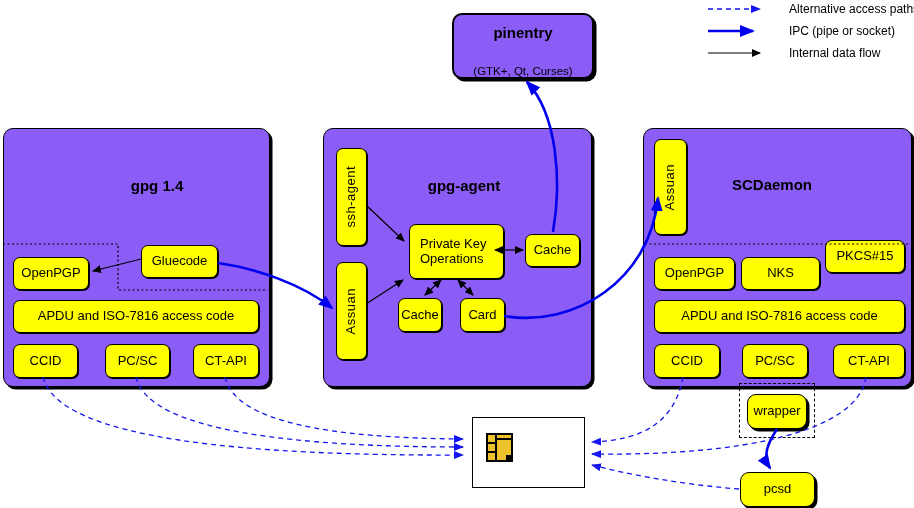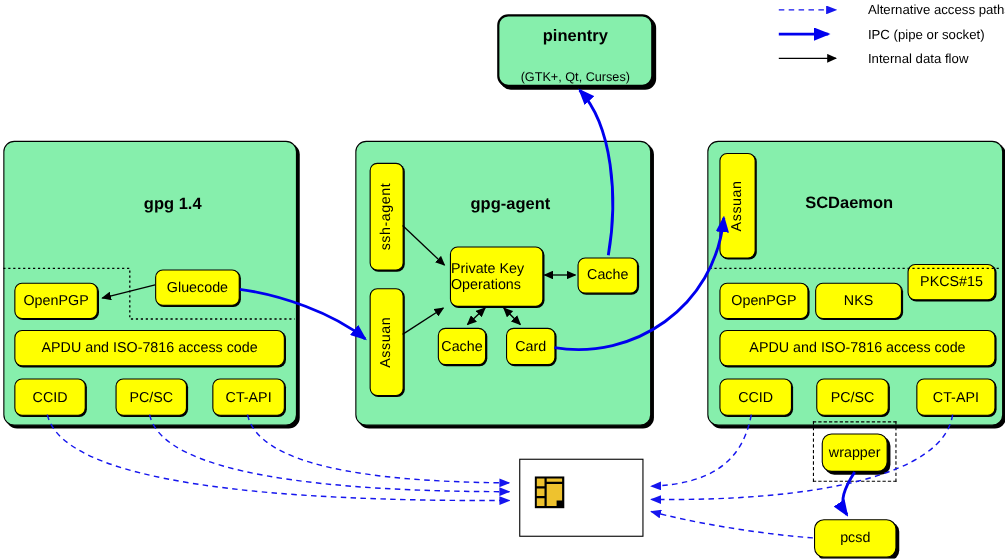--- a/index.html
+++ b/index.html
@@ -1,32 +1,32 @@
 <!DOCTYPE html>
 <html><head>
 <meta charset="utf-8">
 <style>
   html,body{margin:0;padding:0;background:#fff;}
   #stage{position:relative;width:914px;height:508px;background:#ffffff;
          font-family:"Liberation Sans",sans-serif;color:#000;overflow:hidden;}
-  .bigbox{position:absolute;background:#86efac;border:1.6px solid #000;
+  .bigbox{position:absolute;background:#8b5cf6;border:1.6px solid #000;
           border-radius:10px;box-shadow:2.5px 2.5px 0 #000;}
   .box{position:absolute;background:#ffff00;border:1.3px solid #000;
        border-radius:7px;box-shadow:1px 1px 0 #000;
        display:flex;align-items:center;justify-content:center;
        font-size:13px;line-height:1.1;text-align:center;}
   .heavy{border:1.8px solid #000;box-shadow:2.5px 2.5px 0 #000;border-radius:9px;}
   .vbox{flex-direction:column;}
   .vtext{writing-mode:vertical-rl;transform:rotate(180deg);letter-spacing:0.5px;}
   .title{position:absolute;font-weight:bold;font-size:15px;transform:translateX(-50%);
          white-space:nowrap;}
   .pin-title{font-weight:bold;font-size:15px;text-align:center;margin-top:9px;}
   .pin-sub{font-size:11.5px;text-align:center;margin-top:24px;}
   .legend-label{position:absolute;font-size:12px;white-space:nowrap;}
-  .pko{justify-content:flex-start;text-align:left;}
+  .pko{justify-content:flex-start;padding-left:10px;text-align:left;}
   #edges{position:absolute;left:0;top:0;z-index:40;pointer-events:none;}
   .card{position:absolute;background:#ffffff;border:1.5px solid #000;}
 </style>
 </head>
 <body>
 
 <div id="stage">
 
   <div class="bigbox" style="left:3px;top:128px;width:265px;height:257px;"></div>
   <div class="bigbox" style="left:323px;top:128px;width:267px;height:257px;"></div>

